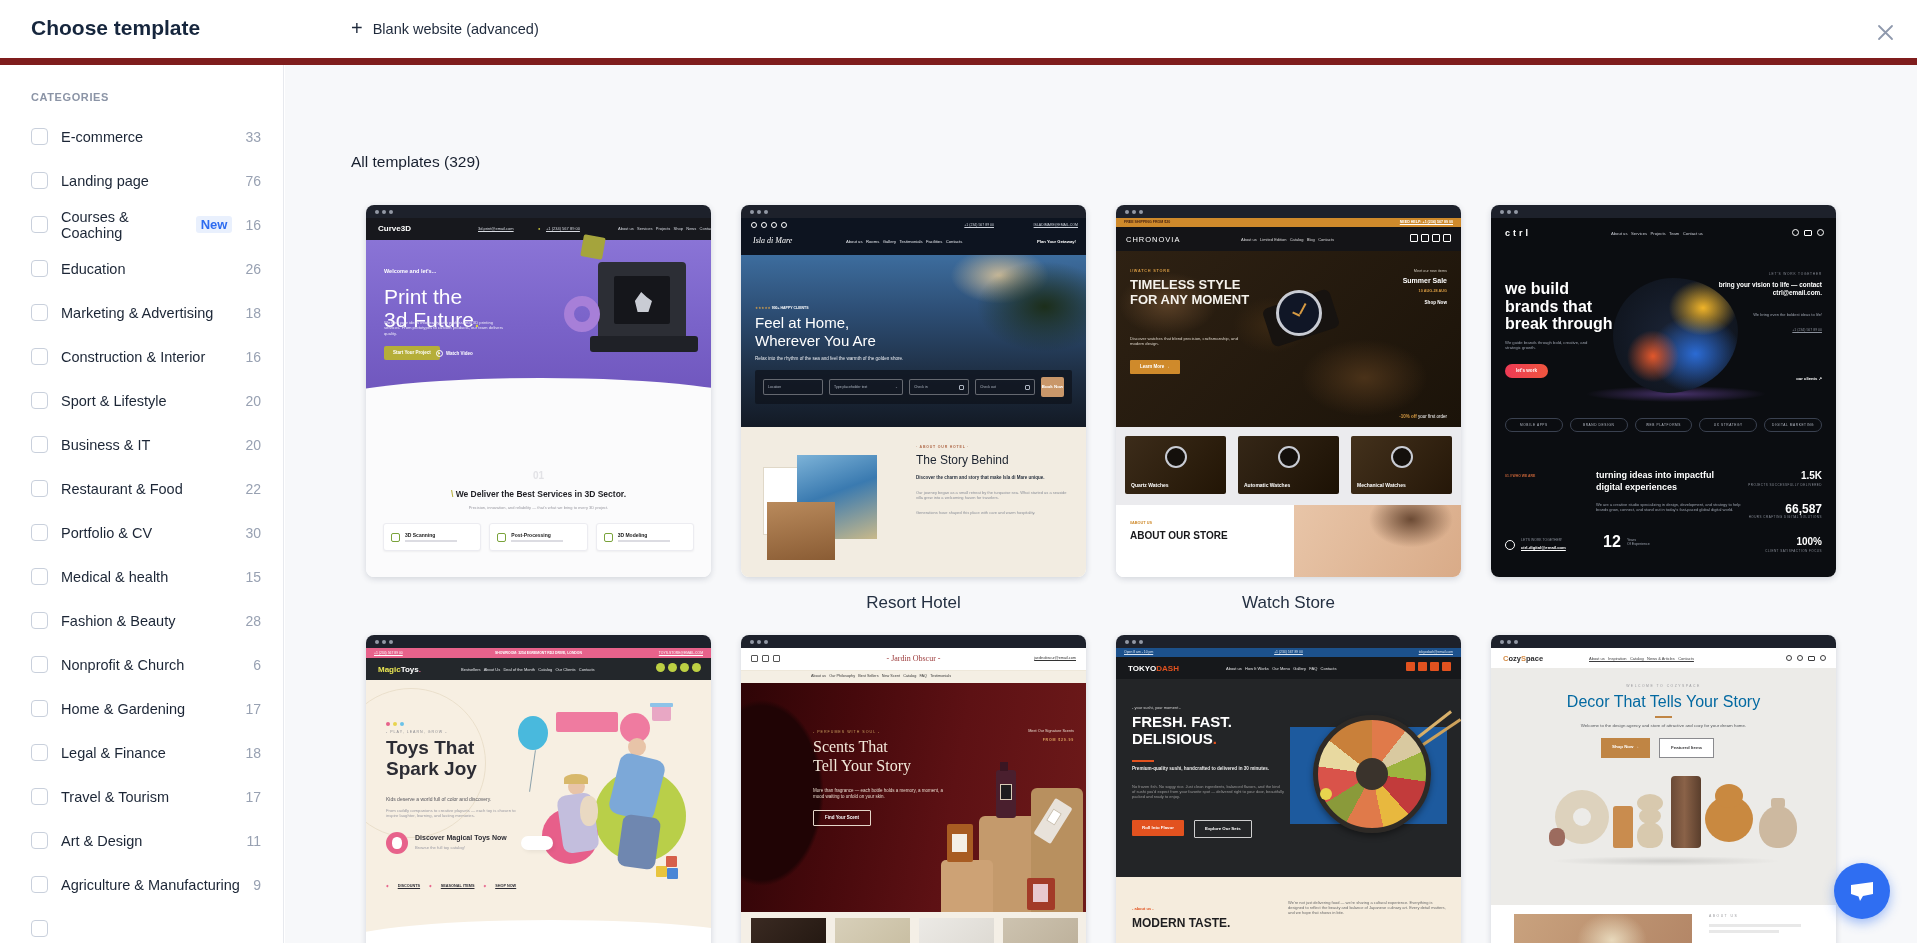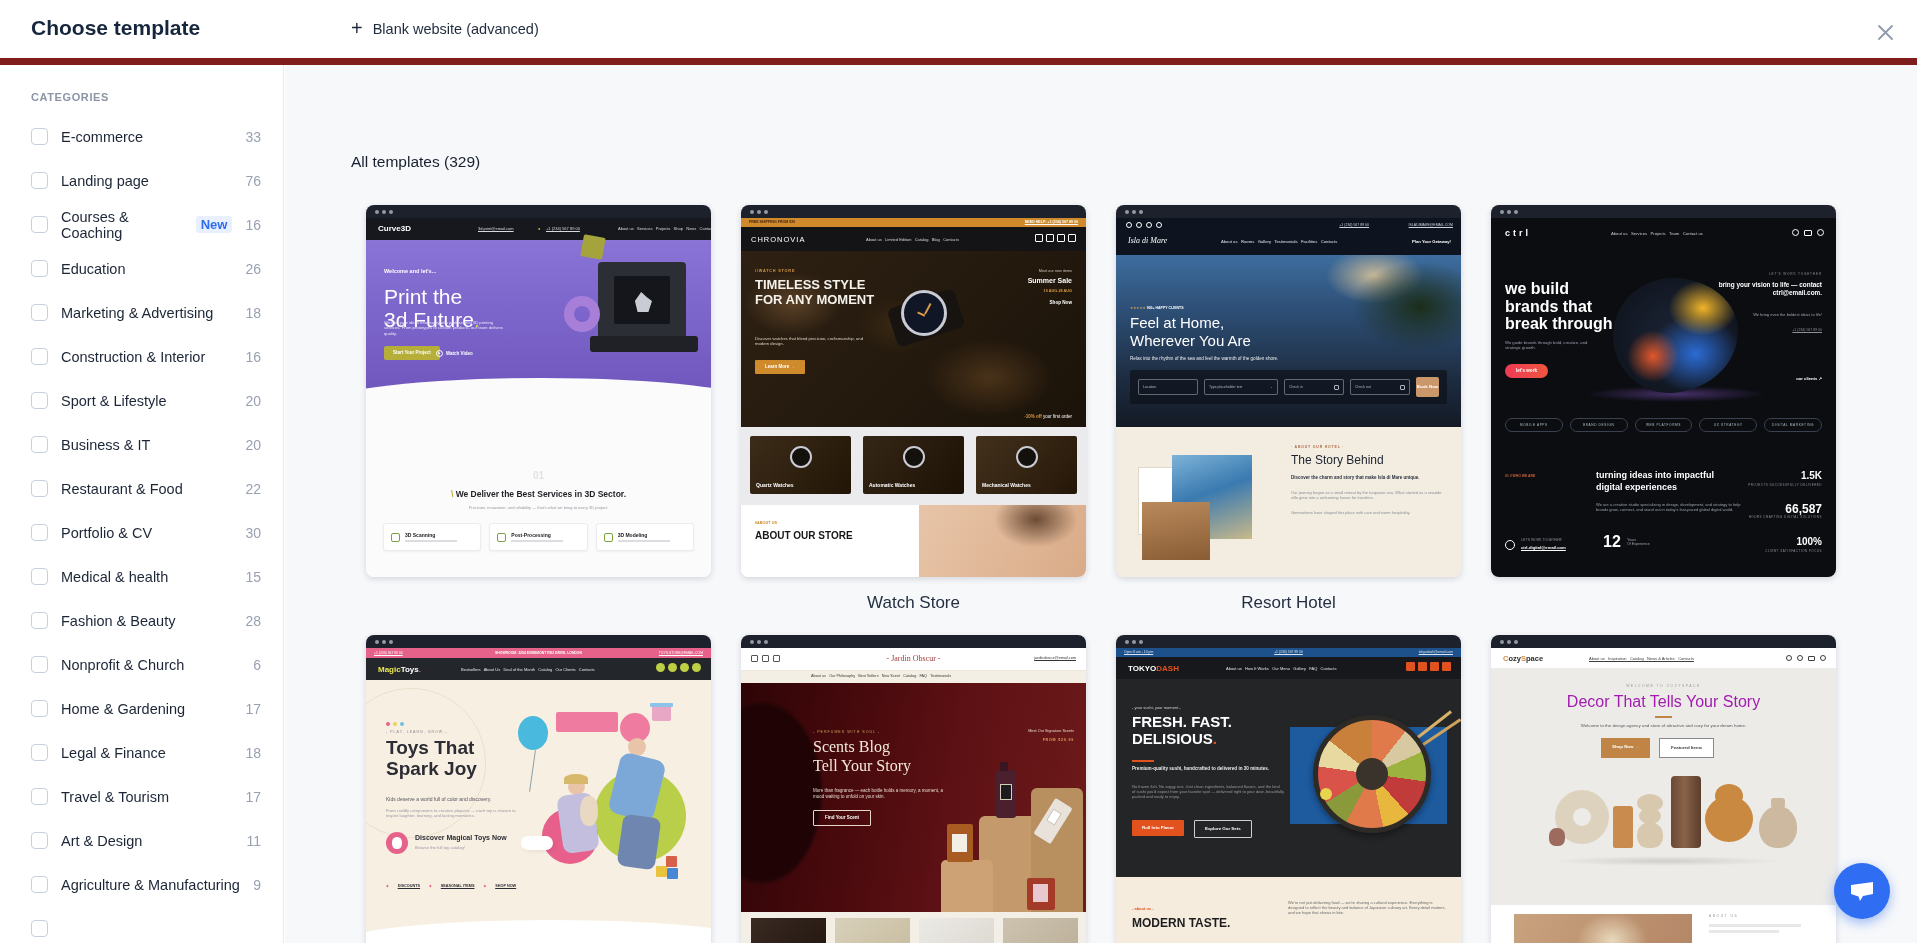--- a/index.html
+++ b/index.html
@@ -223,20 +223,73 @@
         </div>
       </div>
 
       <div class="cell">
         <div class="tcard">
           <div class="bbar">
               <span class="dot"></span>
               <span class="dot"></span>
               <span class="dot"></span>
             </div>
+          <div class="site" style="background:#f2ece1">
+            <div class="a" style="left:0;top:0;width:345px;height:37px;background:#0d1420"></div>
+            <div class="a" style="left:10px;top:4px;display:flex;gap:4px;color:#fff">
+              <span class="sq" style="width:6px;height:6px;border-radius:50%"></span>
+              <span class="sq" style="width:6px;height:6px;border-radius:50%"></span>
+              <span class="sq" style="width:6px;height:6px;border-radius:50%"></span>
+              <span class="sq" style="width:6px;height:6px;border-radius:50%"></span>
+            </div>
+            <div class="a u tr" style="right:92px;top:5px;font-size:3.5px;color:#cfd4dd">+1 (234) 567 89 00</div>
+            <div class="a u tr" style="right:8px;top:5px;font-size:3.5px;color:#cfd4dd">ISLADIMARE@EMAIL.COM</div>
+            <div class="a" style="left:12px;top:18px;font-size:8px;font-style:italic;font-family:'Liberation Serif',serif;color:#fff">Isla di Mare</div>
+            <div class="a pre" style="left:105px;top:21px;font-size:4.2px;color:#e2e5ea">About us   Rooms   Gallery   Testimonials   Facilities   Contacts</div>
+            <div class="a tr" style="right:10px;top:21px;font-size:4.2px;font-weight:700;color:#fff">Plan Your Getaway!</div>
+            <div class="a" style="left:0;top:37px;width:345px;height:172px;background:radial-gradient(90px 60px at 88% 30%,#1c2e1a,transparent 75%),radial-gradient(70px 40px at 75% 12%,#c9b998,transparent 70%),linear-gradient(180deg,#3d6d9e 0%,#2c4c72 35%,#1d2c40 72%,#131a25 100%)"></div>
+            <div class="a" style="left:14px;top:88px;font-size:3.5px;color:#fff"><span style="color:#d9a24a">★★★★★</span> <span style="font-weight:700">900+ HAPPY CLIENTS</span></div>
+            <div class="a" style="left:14px;top:96px;font-size:15px;color:#fff;line-height:1.18;font-weight:500"><span>Feel at Home,</span><br><span>Wherever You Are</span></div>
+            <div class="a" style="left:14px;top:138px;font-size:4.6px;color:#e8ebf0">Relax into the rhythm of the sea and feel the warmth of the golden shore.</div>
+            <div class="a" style="left:14px;top:152px;width:317px;height:34px;background:rgba(14,18,26,.72);border-radius:2px;display:flex;align-items:center;gap:6px;padding:0 8px">
+              <span style="width:60px;height:16px;border:1px solid rgba(255,255,255,.35);background:rgba(20,26,36,.55);border-radius:2px;font-size:3.5px;color:#aeb6c2;display:flex;align-items:center;padding:0 4px">Location</span>
+              <span style="width:74px;height:16px;border:1px solid rgba(255,255,255,.35);background:rgba(20,26,36,.55);border-radius:2px;font-size:3.5px;color:#aeb6c2;display:flex;align-items:center;justify-content:space-between;padding:0 4px">
+                  <span>Type placeholder text</span>
+                  <span>⌄</span>
+                </span>
+              <span style="width:60px;height:16px;border:1px solid rgba(255,255,255,.35);background:rgba(20,26,36,.55);border-radius:2px;font-size:3.5px;color:#aeb6c2;display:flex;align-items:center;justify-content:space-between;padding:0 4px">
+                  <span>Check in</span>
+                  <span class="sq" style="width:5px;height:5px;color:#aeb6c2"></span>
+                </span>
+              <span style="width:60px;height:16px;border:1px solid rgba(255,255,255,.35);background:rgba(20,26,36,.55);border-radius:2px;font-size:3.5px;color:#aeb6c2;display:flex;align-items:center;justify-content:space-between;padding:0 4px">
+                  <span>Check out</span>
+                  <span class="sq" style="width:5px;height:5px;color:#aeb6c2"></span>
+                </span>
+              <span style="flex:1;height:20px;background:#c9976a;border-radius:2px;font-size:4.4px;font-weight:700;color:#fff;display:flex;align-items:center;justify-content:center">Book Now</span>
+            </div>
+            <div class="a" style="left:22px;top:249px;width:58px;height:68px;background:#fff;border:1px solid #e0d8c8"></div>
+            <div class="a" style="left:56px;top:237px;width:80px;height:84px;background:linear-gradient(160deg,#7db3d8,#3a7ab0 45%,#c9b98a)"></div>
+            <div class="a" style="left:26px;top:284px;width:68px;height:58px;background:linear-gradient(170deg,#b98a5c,#8a5c34)"></div>
+            <div class="a" style="left:175px;top:227px;font-size:3.5px;font-weight:700;letter-spacing:.8px;color:#b06a4a">· ABOUT OUR HOTEL ·</div>
+            <div class="a" style="left:175px;top:235px;font-size:12px;color:#1d2430;font-weight:500">The Story Behind</div>
+            <div class="a" style="left:175px;top:257px;width:152px;font-size:4.5px;font-weight:700;color:#2a3340">Discover the charm and story that make Isla di Mare unique.</div>
+            <div class="a" style="left:175px;top:272px;width:152px;font-size:4px;color:#8b8f98">Our journey began as a small retreat by the turquoise sea. What started as a seaside villa grew into a welcoming haven for travelers.</div>
+            <div class="a" style="left:175px;top:292px;width:152px;font-size:4px;color:#8b8f98">Generations have shaped this place with care and warm hospitality.</div>
+          </div>
+        </div>
+        <div class="caption">Resort Hotel</div>
+      </div>
+
+      <div class="cell">
+        <div class="tcard">
+          <div class="bbar">
+              <span class="dot"></span>
+              <span class="dot"></span>
+              <span class="dot"></span>
+            </div>
           <div class="site" style="background:#fff">
             <div class="a" style="left:0;top:0;width:345px;height:9px;background:#cf8a2b"></div>
             <div class="a" style="left:8px;top:2px;font-size:3.6px;font-weight:700;color:#4a2410">FREE SHIPPING FROM $20</div>
             <div class="a u tr" style="right:8px;top:2px;font-size:3.6px;font-weight:700;color:#fff">NEED HELP: +1 (234) 567 89 00</div>
             <div class="a" style="left:0;top:9px;width:345px;height:24px;background:#141417"></div>
             <div class="a" style="left:10px;top:17px;font-size:7.5px;letter-spacing:1px;color:#fff">CHRONOVIA</div>
             <div class="a pre" style="left:125px;top:19px;font-size:4px;color:#d8d8da">About us   Limited Edition   Catalog   Blog   Contacts</div>
             <div class="a" style="right:10px;top:16px;display:flex;gap:3px;color:#fff">
               <span class="sq" style="width:8px;height:8px"></span>
               <span class="sq" style="width:8px;height:8px"></span>
@@ -281,73 +334,20 @@
         <div class="caption">Watch Store</div>
       </div>
 
       <div class="cell">
         <div class="tcard">
           <div class="bbar">
               <span class="dot"></span>
               <span class="dot"></span>
               <span class="dot"></span>
             </div>
-          <div class="site" style="background:#f2ece1">
-            <div class="a" style="left:0;top:0;width:345px;height:37px;background:#0d1420"></div>
-            <div class="a" style="left:10px;top:4px;display:flex;gap:4px;color:#fff">
-              <span class="sq" style="width:6px;height:6px;border-radius:50%"></span>
-              <span class="sq" style="width:6px;height:6px;border-radius:50%"></span>
-              <span class="sq" style="width:6px;height:6px;border-radius:50%"></span>
-              <span class="sq" style="width:6px;height:6px;border-radius:50%"></span>
-            </div>
-            <div class="a u tr" style="right:92px;top:5px;font-size:3.5px;color:#cfd4dd">+1 (234) 567 89 00</div>
-            <div class="a u tr" style="right:8px;top:5px;font-size:3.5px;color:#cfd4dd">ISLADIMARE@EMAIL.COM</div>
-            <div class="a" style="left:12px;top:18px;font-size:8px;font-style:italic;font-family:'Liberation Serif',serif;color:#fff">Isla di Mare</div>
-            <div class="a pre" style="left:105px;top:21px;font-size:4.2px;color:#e2e5ea">About us   Rooms   Gallery   Testimonials   Facilities   Contacts</div>
-            <div class="a tr" style="right:10px;top:21px;font-size:4.2px;font-weight:700;color:#fff">Plan Your Getaway!</div>
-            <div class="a" style="left:0;top:37px;width:345px;height:172px;background:radial-gradient(90px 60px at 88% 30%,#1c2e1a,transparent 75%),radial-gradient(70px 40px at 75% 12%,#c9b998,transparent 70%),linear-gradient(180deg,#3d6d9e 0%,#2c4c72 35%,#1d2c40 72%,#131a25 100%)"></div>
-            <div class="a" style="left:14px;top:88px;font-size:3.5px;color:#fff"><span style="color:#d9a24a">★★★★★</span> <span style="font-weight:700">900+ HAPPY CLIENTS</span></div>
-            <div class="a" style="left:14px;top:96px;font-size:15px;color:#fff;line-height:1.18;font-weight:500"><span>Feel at Home,</span><br><span>Wherever You Are</span></div>
-            <div class="a" style="left:14px;top:138px;font-size:4.6px;color:#e8ebf0">Relax into the rhythm of the sea and feel the warmth of the golden shore.</div>
-            <div class="a" style="left:14px;top:152px;width:317px;height:34px;background:rgba(14,18,26,.72);border-radius:2px;display:flex;align-items:center;gap:6px;padding:0 8px">
-              <span style="width:60px;height:16px;border:1px solid rgba(255,255,255,.35);background:rgba(20,26,36,.55);border-radius:2px;font-size:3.5px;color:#aeb6c2;display:flex;align-items:center;padding:0 4px">Location</span>
-              <span style="width:74px;height:16px;border:1px solid rgba(255,255,255,.35);background:rgba(20,26,36,.55);border-radius:2px;font-size:3.5px;color:#aeb6c2;display:flex;align-items:center;justify-content:space-between;padding:0 4px">
-                  <span>Type placeholder text</span>
-                  <span>⌄</span>
-                </span>
-              <span style="width:60px;height:16px;border:1px solid rgba(255,255,255,.35);background:rgba(20,26,36,.55);border-radius:2px;font-size:3.5px;color:#aeb6c2;display:flex;align-items:center;justify-content:space-between;padding:0 4px">
-                  <span>Check in</span>
-                  <span class="sq" style="width:5px;height:5px;color:#aeb6c2"></span>
-                </span>
-              <span style="width:60px;height:16px;border:1px solid rgba(255,255,255,.35);background:rgba(20,26,36,.55);border-radius:2px;font-size:3.5px;color:#aeb6c2;display:flex;align-items:center;justify-content:space-between;padding:0 4px">
-                  <span>Check out</span>
-                  <span class="sq" style="width:5px;height:5px;color:#aeb6c2"></span>
-                </span>
-              <span style="flex:1;height:20px;background:#c9976a;border-radius:2px;font-size:4.4px;font-weight:700;color:#fff;display:flex;align-items:center;justify-content:center">Book Now</span>
-            </div>
-            <div class="a" style="left:22px;top:249px;width:58px;height:68px;background:#fff;border:1px solid #e0d8c8"></div>
-            <div class="a" style="left:56px;top:237px;width:80px;height:84px;background:linear-gradient(160deg,#7db3d8,#3a7ab0 45%,#c9b98a)"></div>
-            <div class="a" style="left:26px;top:284px;width:68px;height:58px;background:linear-gradient(170deg,#b98a5c,#8a5c34)"></div>
-            <div class="a" style="left:175px;top:227px;font-size:3.5px;font-weight:700;letter-spacing:.8px;color:#b06a4a">· ABOUT OUR HOTEL ·</div>
-            <div class="a" style="left:175px;top:235px;font-size:12px;color:#1d2430;font-weight:500">The Story Behind</div>
-            <div class="a" style="left:175px;top:257px;width:152px;font-size:4.5px;font-weight:700;color:#2a3340">Discover the charm and story that make Isla di Mare unique.</div>
-            <div class="a" style="left:175px;top:272px;width:152px;font-size:4px;color:#8b8f98">Our journey began as a small retreat by the turquoise sea. What started as a seaside villa grew into a welcoming haven for travelers.</div>
-            <div class="a" style="left:175px;top:292px;width:152px;font-size:4px;color:#8b8f98">Generations have shaped this place with care and warm hospitality.</div>
-          </div>
-        </div>
-        <div class="caption">Resort Hotel</div>
-      </div>
-
-      <div class="cell">
-        <div class="tcard">
-          <div class="bbar">
-              <span class="dot"></span>
-              <span class="dot"></span>
-              <span class="dot"></span>
-            </div>
           <div class="site" style="background:#0b0d11">
             <div class="a" style="left:14px;top:10px;font-size:9px;font-weight:700;letter-spacing:3px;color:#fff">ctrl</div>
             <div class="a pre" style="left:120px;top:13px;font-size:4.2px;color:#c9ccd4">About us   Services   Projects   Team   Contact us</div>
             <div class="a" style="right:12px;top:11px;display:flex;gap:5px;color:#fff">
               <span class="circ" style="width:7px;height:7px;border:1px solid #fff"></span>
               <span class="sq" style="width:8px;height:6px;margin-top:1px"></span>
               <span class="circ" style="width:7px;height:7px;border:1px solid #fff"></span>
             </div>
             <div class="a" style="left:95px;top:168px;width:180px;height:16px;background:radial-gradient(closest-side,rgba(140,90,210,.45),transparent);border-radius:50%"></div>
             <div class="a" style="left:122px;top:60px;width:125px;height:115px;border-radius:48% 52% 56% 44%/50% 46% 54% 50%;background:radial-gradient(42px 42px at 32% 68%,#e2572b,transparent 62%),radial-gradient(52px 42px at 72% 26%,#f0b429,transparent 66%),radial-gradient(64px 54px at 66% 66%,#2b6bd4,transparent 72%),radial-gradient(circle,#1b2436,#0d1118)"></div>
@@ -480,21 +480,21 @@
             <div class="a" style="left:255px;top:122px;width:20px;height:48px;background:#4a1f2e;border-radius:3px"></div>
             <div class="a" style="left:259px;top:114px;width:8px;height:9px;background:#3a1622"></div>
             <div class="a" style="left:259px;top:136px;width:12px;height:16px;background:#1d1d1f;border:1px solid #d8cdb8"></div>
             <div class="a" style="left:302px;top:152px;width:20px;height:42px;background:#e8e2da;transform:rotate(32deg);border-radius:2px"></div>
             <div class="a" style="left:308px;top:162px;width:10px;height:14px;background:#fff;border:1px solid #c9bfae;transform:rotate(32deg)"></div>
             <div class="a" style="left:206px;top:176px;width:26px;height:38px;background:#a85c22;border-radius:2px"></div>
             <div class="a" style="left:211px;top:186px;width:15px;height:18px;background:#f4efe6"></div>
             <div class="a" style="left:286px;top:230px;width:28px;height:32px;background:#a33b28;border-radius:2px"></div>
             <div class="a" style="left:292px;top:236px;width:15px;height:18px;background:#e8c9cf"></div>
             <div class="a" style="left:72px;top:82px;font-size:3.6px;letter-spacing:1px;color:#c9a05f">- PERFUMES WITH SOUL -</div>
-            <div class="a" style="left:72px;top:90px;font-size:16px;font-family:'Liberation Serif',serif;color:#f3e9da;line-height:1.18"><span>Scents Blog</span><br><span>Tell Your Story</span></div>
+            <div class="a" style="left:72px;top:90px;font-size:16px;font-family:'Liberation Serif',serif;color:#f3e9da;line-height:1.18"><span>Scents That</span><br><span>Tell Your Story</span></div>
             <div class="a" style="left:72px;top:140px;width:132px;font-size:4.5px;color:#e5d6c9">More than fragrance — each bottle holds a memory, a moment, a mood waiting to unfold on your skin.</div>
             <div class="a" style="left:72px;top:162px;border:1px solid #e5d6c9;color:#fff;font-size:4.5px;font-weight:700;padding:4px 11px;border-radius:1px">Find Your Scent</div>
             <div class="a tr" style="right:12px;top:81px;font-size:3.8px;color:#e5d6c9">Meet Our Signature Scents</div>
             <div class="a tr" style="right:12px;top:90px;font-size:3.6px;font-weight:700;letter-spacing:.8px;color:#d9a05e">FROM $29.99</div>
             <div class="a" style="left:10px;top:270px;display:flex;gap:9px">
               <span style="width:75px;height:60px;background:linear-gradient(140deg,#3a2a22,#1c120c)"></span>
               <span style="width:75px;height:60px;background:linear-gradient(140deg,#d8d0ba,#c3b89a)"></span>
               <span style="width:75px;height:60px;background:linear-gradient(140deg,#eceae6,#d8d4cc)"></span>
               <span style="width:75px;height:60px;background:linear-gradient(140deg,#cdc3b0,#b8ab94)"></span>
             </div>
@@ -555,21 +555,21 @@
             <div class="a" style="left:0;top:0;width:345px;height:20px;background:#fff"></div>
             <div class="a" style="left:12px;top:6px;font-size:7.5px;font-weight:700;color:#2c2c2e"><span style="color:#d68c45">C</span><span>ozy</span><span style="color:#d68c45">S</span><span>pace</span></div>
             <div class="a pre u" style="left:98px;top:8px;font-size:4px;color:#3c3c3e">About us   Inspiration   Catalog   News &amp; Articles   Contacts</div>
             <div class="a" style="right:10px;top:7px;display:flex;gap:5px;color:#3c3c3e">
               <span class="circ" style="width:6px;height:6px;border:1px solid #3c3c3e"></span>
               <span class="circ" style="width:6px;height:6px;border:1px solid #3c3c3e"></span>
               <span class="sq" style="width:7px;height:5px;margin-top:1px"></span>
               <span class="circ" style="width:6px;height:6px;border:1px solid #3c3c3e"></span>
             </div>
             <div class="a tc" style="left:0;top:36px;width:345px;font-size:3.4px;letter-spacing:1.5px;color:#9a9a9e">WELCOME TO COZYSPACE</div>
-            <div class="a tc" style="left:0;top:44px;width:345px;font-size:16px;color:#a21caf">Decor That Tells Your Story</div>
+            <div class="a tc" style="left:0;top:44px;width:345px;font-size:16px;color:#0369a1">Decor That Tells Your Story</div>
             <div class="a" style="left:164px;top:68px;width:17px;height:2px;background:#c08544"></div>
             <div class="a tc" style="left:0;top:75px;width:345px;font-size:4.4px;color:#55585c">Welcome to the design agency and store of attractive and cozy for your dream home.</div>
             <div class="a" style="left:110px;top:90px;display:flex;gap:9px">
               <span style="background:#c08544;color:#fff;font-size:4.4px;font-weight:700;padding:6px 11px">Shop Now  →</span>
               <span style="background:#fff;border:1px solid #8a8a8e;color:#3c3c3e;font-size:4.4px;font-weight:700;padding:6px 11px">Featured Items</span>
             </div>
             <div class="a" style="left:60px;top:208px;width:230px;height:10px;background:radial-gradient(closest-side,rgba(0,0,0,.12),transparent);border-radius:50%"></div>
             <div class="a circ" style="left:64px;top:142px;width:54px;height:54px;background:#ddd2bd"></div>
             <div class="a circ" style="left:82px;top:160px;width:18px;height:18px;background:#ecebe8"></div>
             <div class="a" style="left:58px;top:180px;width:16px;height:18px;background:#9c6b5e;border-radius:45% 45% 40% 40%"></div>

